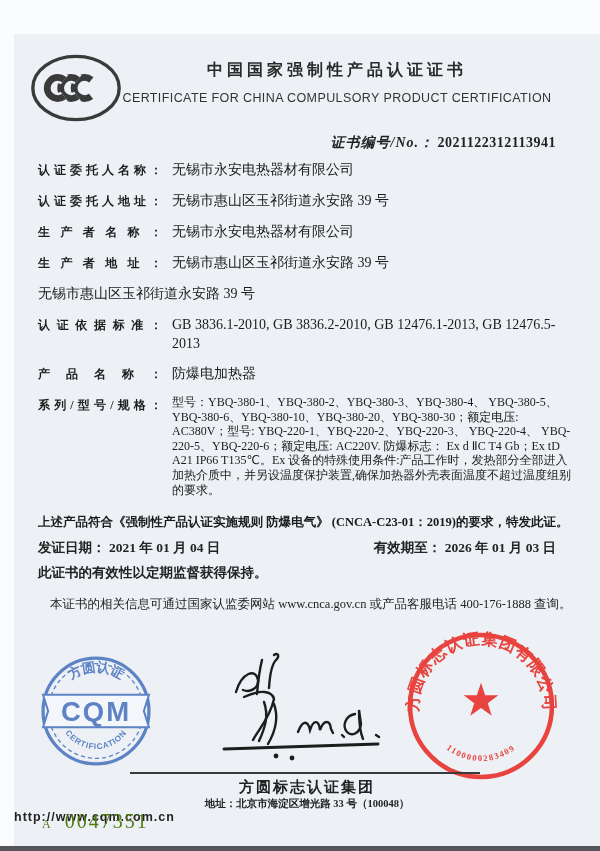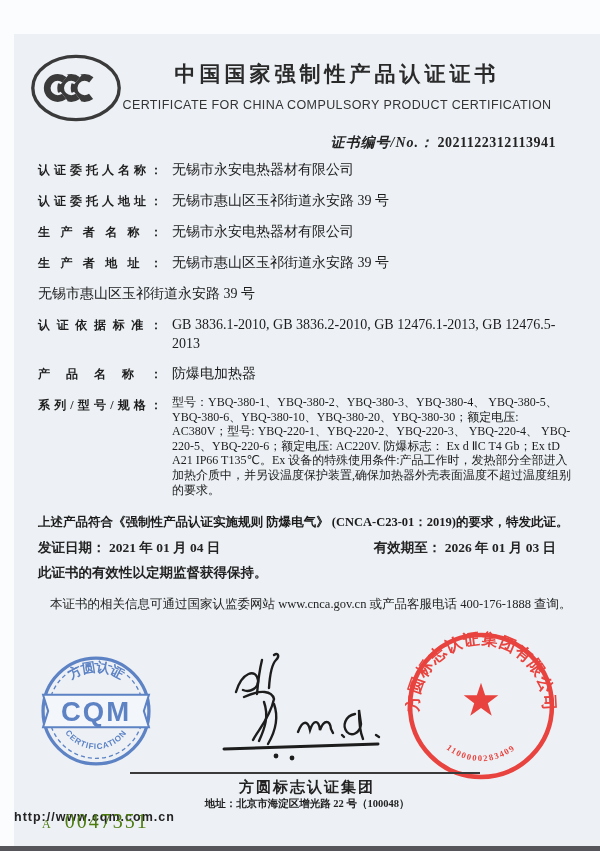--- a/index.html
+++ b/index.html
@@ -4,21 +4,21 @@
 <style>
   html,body{margin:0;padding:0;}
   body{width:600px;height:851px;background:#fbfcfd;position:relative;overflow:hidden;
        font-family:"Liberation Serif", serif;color:#232323;}
   .page{position:absolute;left:14px;top:34px;right:0;bottom:5px;background:#edf1f5;}
   .bottom-strip{position:absolute;left:0;bottom:0;width:600px;height:5px;background:#56565a;}
 
   
   .ccc-logo{position:absolute;left:14px;top:16px;}
   .header-text{position:absolute;left:90px;right:30px;top:26px;text-align:center;}
-  .title{font-size:21px;font-weight:bold;letter-spacing:4px;color:#2a2a2a;
+  .title{font-size:16px;font-weight:bold;letter-spacing:4px;color:#2a2a2a;
          font-family:Liberation Sans, sans-serif;}
   .subtitle{font-size:12.5px;margin-top:10px;letter-spacing:.4px;color:#333;
             font-family:"Liberation Sans", sans-serif;}
   .certno{position:absolute;right:44px;top:100px;font-size:14px;}
   .certno .lab{font-weight:bold;font-style:italic;letter-spacing:1px;}
   .certno .val{font-weight:bold;letter-spacing:.5px;}
 
   
   .fields{position:absolute;left:24px;right:28px;top:126px;}
   .row{display:flex;align-items:flex-start;margin-bottom:11px;}
@@ -180,21 +180,21 @@
       <path id="sealBottom" d="M 28,102 A 54,54 0 0 0 122,102" fill="none"></path>
       <text font-size="8.5" font-weight="bold" fill="#e8433e" letter-spacing="1.5">
         <textPath href="#sealBottom" startOffset="50%" text-anchor="middle">1100000283409</textPath>
       </text>
       <polygon points="75,52 79.1,64.3 92.1,64.4 81.7,72.2 85.6,84.6 75,77 64.4,84.6 68.3,72.2 57.9,64.4 70.9,64.3" fill="#e8433e"></polygon>
     </svg>
   </div>
 
   <div class="foot-line"></div>
   <div class="foot-org">方圆标志认证集团</div>
-  <div class="foot-addr">地址：北京市海淀区增光路 22 号（100048）</div>
+  <div class="foot-addr">地址：北京市海淀区增光路 33 号（100048）</div>
   <div class="foot-site">http://www.cqm.com.cn</div>
 
   <div class="serial">
     <span class="pfx">A</span>
     <span class="num">0047351</span>
   </div>
 
 </div>
 
 <div class="bottom-strip"></div>

